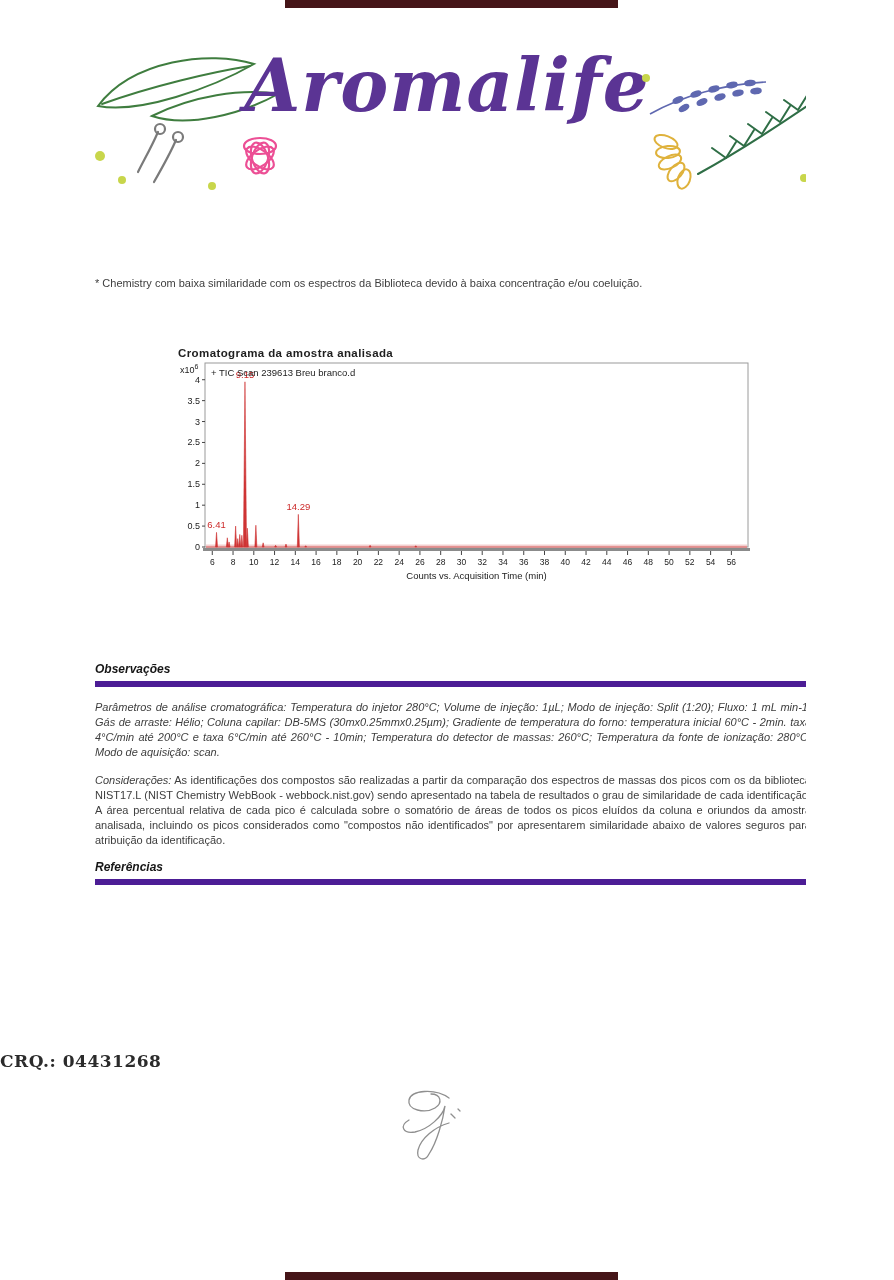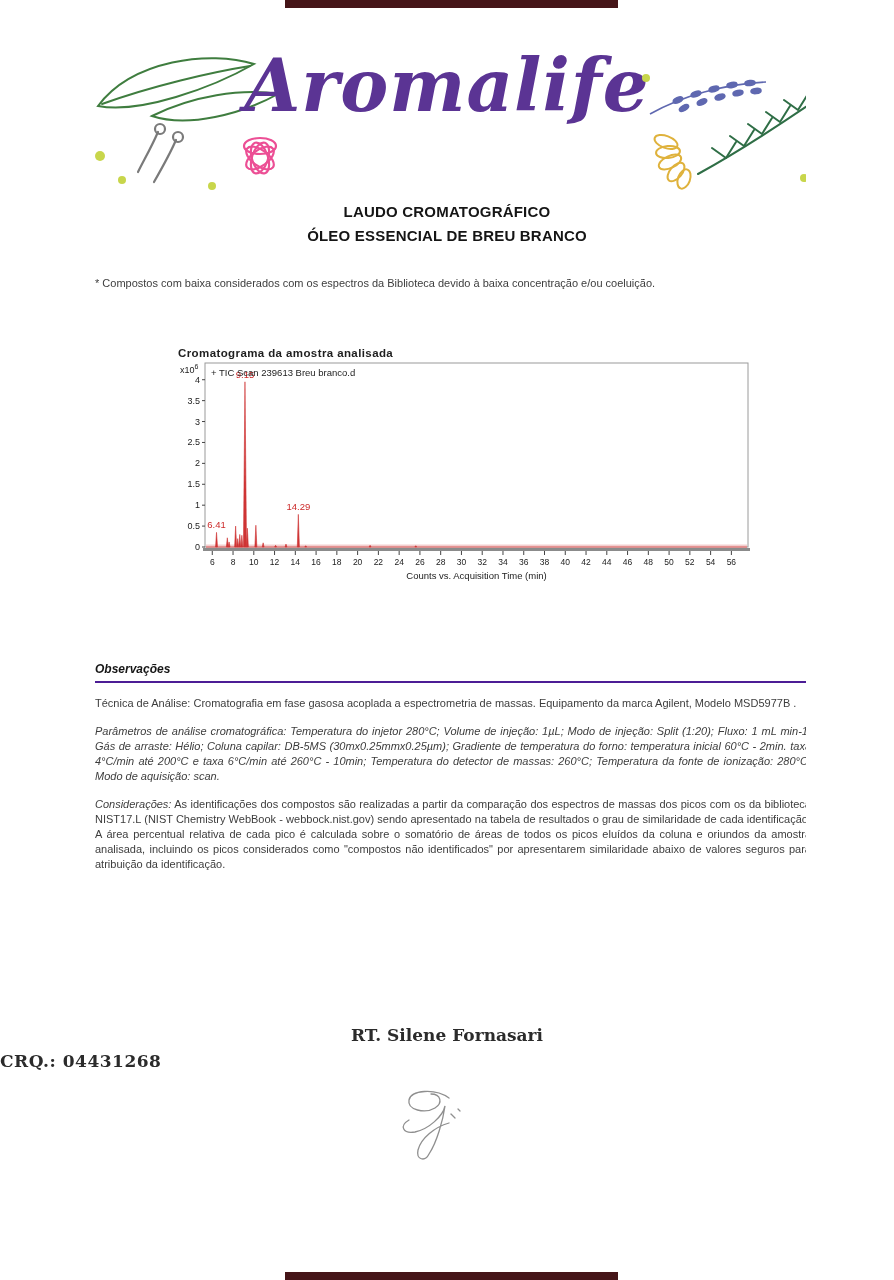--- a/index.html
+++ b/index.html
@@ -29,21 +29,21 @@
   .chart-block{position:absolute;left:178px;top:347px;width:578px;}
   .chart-title{text-align:left;font-weight:bold;font-size:11.5px;color:#1e1e1e;
                letter-spacing:.4px;margin-bottom:2px;}
   .chart-block svg{display:block;}
 
   
   .section{position:absolute;left:95px;width:716px;font-size:11px;line-height:15px;}
   .section.obs{top:662px;}
   .section.refs{top:860px;}
   .sec-heading{font-weight:bold;font-style:italic;font-size:12px;color:#161616;
-               border-bottom:2px solid #4c1d95;padding-bottom:4px;}
+               border-bottom:6px solid #4c1d95;padding-bottom:4px;}
   .section p{margin:13px 0 0 0;}
   .just{text-align:justify;}
   .ital{font-style:italic;margin-top:46px;}
 
   
   .sig-name{position:absolute;left:0;top:1025px;width:894px;text-align:center;
             font-family:"DejaVu Serif", serif;font-weight:bold;font-size:17px;color:#2b2b2b;}
   .sig-crq{position:absolute;left:0;top:1051px;width:894px;text-align:left;
            font-family:"DejaVu Serif", serif;font-weight:bold;font-size:17px;color:#2b2b2b;letter-spacing:.5px;}
   .sig-scribble{position:absolute;left:385px;top:1086px;}
@@ -110,27 +110,23 @@
         <ellipse cx="46" cy="123" rx="10" ry="6" transform="rotate(-70 46 123)"></ellipse>
       </g>
       <g fill="#c8d64b">
         <circle cx="8" cy="22" r="4"></circle>
         <circle cx="188" cy="96" r="5"></circle>
         <circle cx="166" cy="122" r="4"></circle>
       </g>
     </svg>
   </div>
 
-  <div class="doc-title">
-    <div>LAUDO CROMATOGRÁFICO</div>
-    <div>ÓLEO ESSENCIAL DE BREU BRANCO</div>
-  </div>
 
   <div class="footnotes">
-    <div>* Compostos com baixa considerados com os espectros da Biblioteca devido à baixa concentração e/ou coeluição.</div>
+    <div>* Chemistry com baixa similaridade com os espectros da Biblioteca devido à baixa concentração e/ou coeluição.</div>
   </div>
 
   <div class="chart-block">
     <div class="chart-title">Cromatograma da amostra analisada</div>
     <svg id="chromatogram-svg" width="578" height="222" viewBox="0 0 578 222">
         <rect x="27" y="2" width="543" height="184" fill="#ffffff" stroke="#9a9a9a" stroke-width="1"></rect>
         <rect x="28" y="183.5" width="541" height="3" fill="#f3cfcf"></rect>
         <line x1="28" y1="186" x2="569" y2="186" stroke="#cf3434" stroke-width="0.8"></line>
         <polygon points="37.53554971319312,186 38.5244741873805,171.36363636363637 39.51339866156788,186" fill="#cf3434" stroke="#cf3434" stroke-width="0.6"></polygon>
         <text x="38.5244741873805" y="167.36363636363637" text-anchor="middle" font-size="9.5" fill="#cc2a2a" font-family="Liberation Sans, sans-serif">6.41</text>
@@ -224,29 +220,28 @@
         <line x1="553.3881453154876" y1="190" x2="553.3881453154876" y2="194" stroke="#444" stroke-width="1"></line>
         <text x="553.3881453154876" y="204" text-anchor="middle" font-size="8.5" fill="#222" font-family="Liberation Sans, sans-serif">56</text>
         <text x="298.5" y="218" text-anchor="middle" font-size="9.5" fill="#222" font-family="Liberation Sans, sans-serif">Counts vs. Acquisition Time (min)</text>
         <text x="33" y="15" font-size="9.5" fill="#222" font-family="Liberation Sans, sans-serif">+ TIC Scan 239613 Breu branco.d</text>
         <text x="2" y="12" font-size="9" fill="#222" font-family="Liberation Sans, sans-serif">x10<tspan dy="-4" font-size="7">6</tspan></text>
       </svg>
   </div>
 
   <div class="section obs">
     <div class="sec-heading">Observações</div>
-    <p>Técnica de Análise: Cromatografia em fase gasosa acoplada a espectrometria de massas. Equipamento da marca Agilent, Modelo MSD5977B .</p>
     <p class="ital just">Parâmetros de análise cromatográfica: Temperatura do injetor 280°C; Volume de injeção: 1µL; Modo de injeção: Split (1:20); Fluxo: 1 mL min-1; Gás de arraste: Hélio; Coluna capilar: DB-5MS (30mx0.25mmx0.25µm); Gradiente de temperatura do forno: temperatura inicial 60°C - 2min. taxa 4°C/min até 200°C e taxa 6°C/min até 260°C - 10min; Temperatura do detector de massas: 260°C; Temperatura da fonte de ionização: 280°C; Modo de aquisição: scan.</p>
     <p class="just"><span class="ital">Considerações:</span><span> As identificações dos compostos são realizadas a partir da comparação dos espectros de massas dos picos com os da biblioteca NIST17.L (NIST Chemistry WebBook - webbock.nist.gov) sendo apresentado na tabela de resultados o grau de similaridade de cada identificação. A área percentual relativa de cada pico é calculada sobre o somatório de áreas de todos os picos eluídos da coluna e oriundos da amostra analisada, incluindo os picos considerados como "compostos não identificados" por apresentarem similaridade abaixo de valores seguros para atribuição da identificação.</span></p>
   </div>
 
   <div class="section refs">
-  </div>
-
-  <div class="sig-name">RT. Silene Fornasari</div>
+    <div class="sec-heading">Referências</div>
+  </div>
+
   <div class="sig-crq">CRQ.: 04431268</div>
   <svg class="sig-scribble" width="100" height="80" viewBox="0 0 100 80">
     <g fill="none" stroke="#8f8f8f" stroke-width="1.3" stroke-linecap="round">
       <path d="M64,12 C50,2 26,4 24,14 C22,24 40,28 50,22 C58,17 56,8 46,8"></path>
       <path d="M24,34 C14,40 18,48 30,46 C44,43 58,30 60,20 C58,34 52,56 44,68 C40,76 31,74 33,64 C36,52 50,41 64,37"></path>
       <path d="M66,28 l4,4"></path>
       <path d="M73,23 l2,2"></path>
     </g>
   </svg>
 

